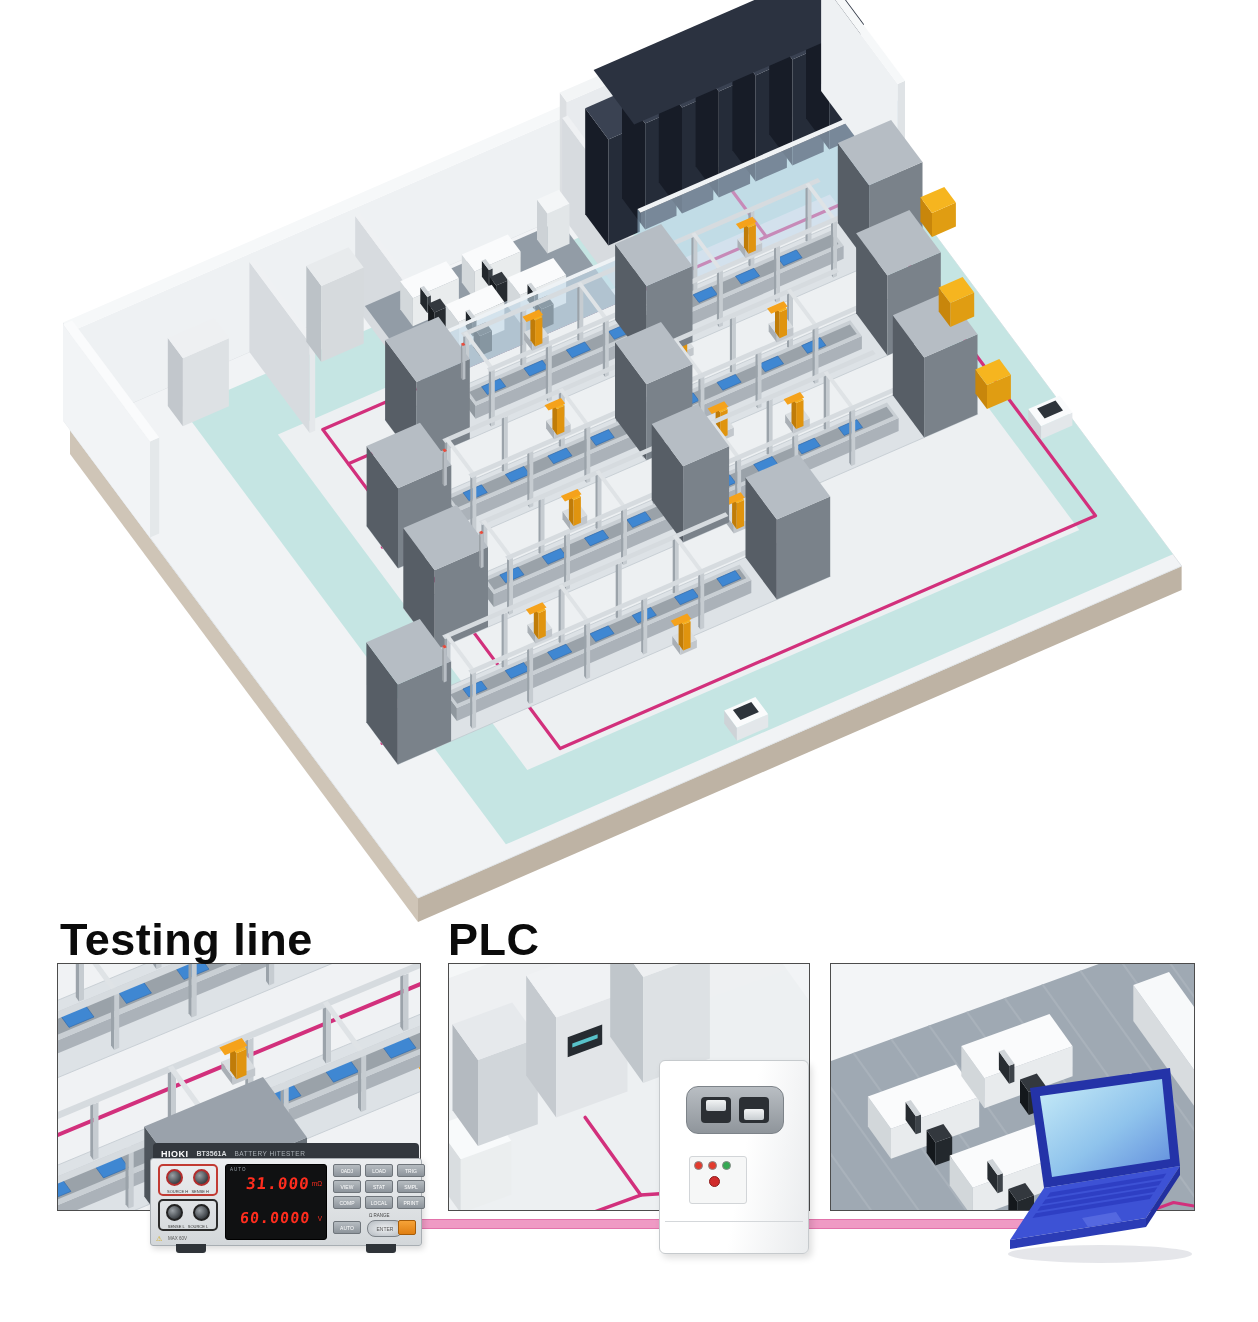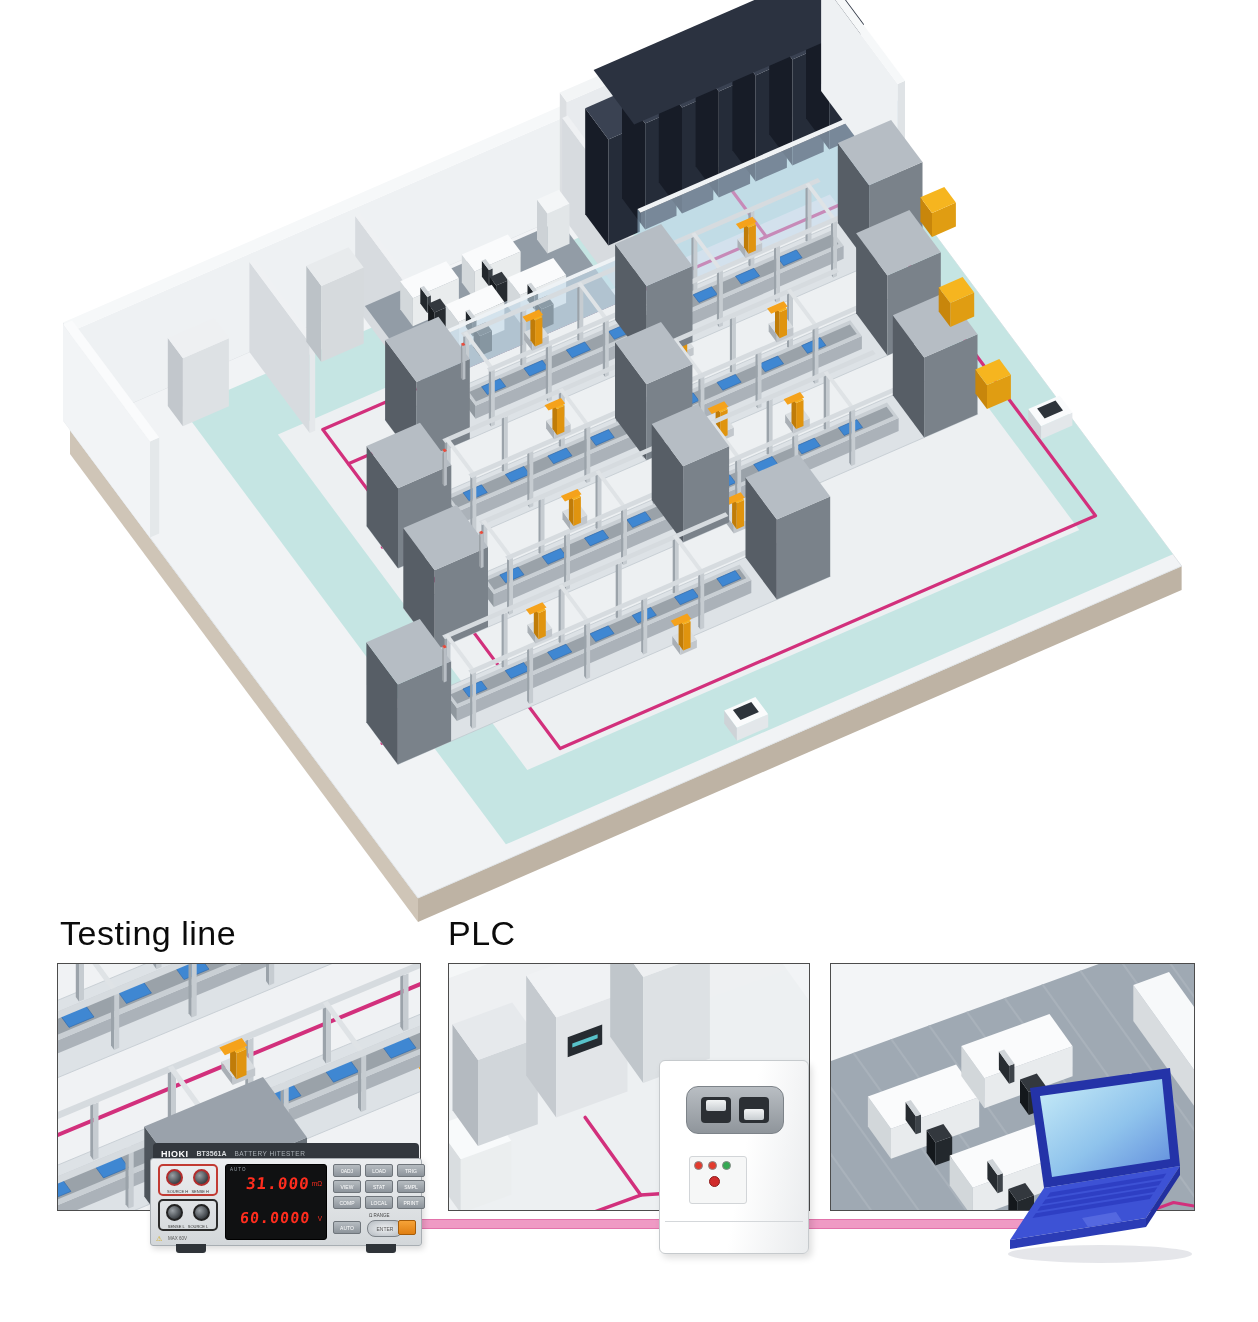--- a/index.html
+++ b/index.html
@@ -1,19 +1,19 @@
 <!DOCTYPE html>
 <html><head>
 <meta charset="utf-8">
 <style>
   html,body{margin:0;padding:0;background:#fff}
   #canvas{position:relative;width:1258px;height:1322px;background:#fff;
           font-family:"Liberation Sans",sans-serif;overflow:hidden}
   svg{display:block}
-  .sec-title{position:absolute;font-size:34px;font-weight:normal;color:#0b0b0b;z-index:4;letter-spacing:.5px}
+  .sec-title{position:absolute;font-size:45px;font-weight:bold;color:#0b0b0b;z-index:4;letter-spacing:.5px}
   .panel{position:absolute;border:1.5px solid #4c4c4c;background:#fff;z-index:1;overflow:hidden}
   #factory{position:absolute;left:0;top:0;width:1258px;height:930px;z-index:0}
   #connector{position:absolute;left:400px;top:1219px;width:665px;height:8px;background:#ef9ac4;
              border-top:1.5px solid #e272aa;border-bottom:1.5px solid #e272aa;z-index:2}
   
   #instrument{position:absolute;left:150px;top:1143px;width:272px;height:114px;z-index:6}
   #instrument .cap{position:absolute;left:3px;right:3px;top:0;height:21px;background:#33383e;
     border-radius:4px 4px 0 0;display:flex;align-items:center;gap:8px;padding:0 8px;color:#fff}
   .cap .brand{font-weight:bold;font-size:9px;letter-spacing:.5px}
   .cap .model{font-size:7px;color:#d8dbde;font-weight:bold}

